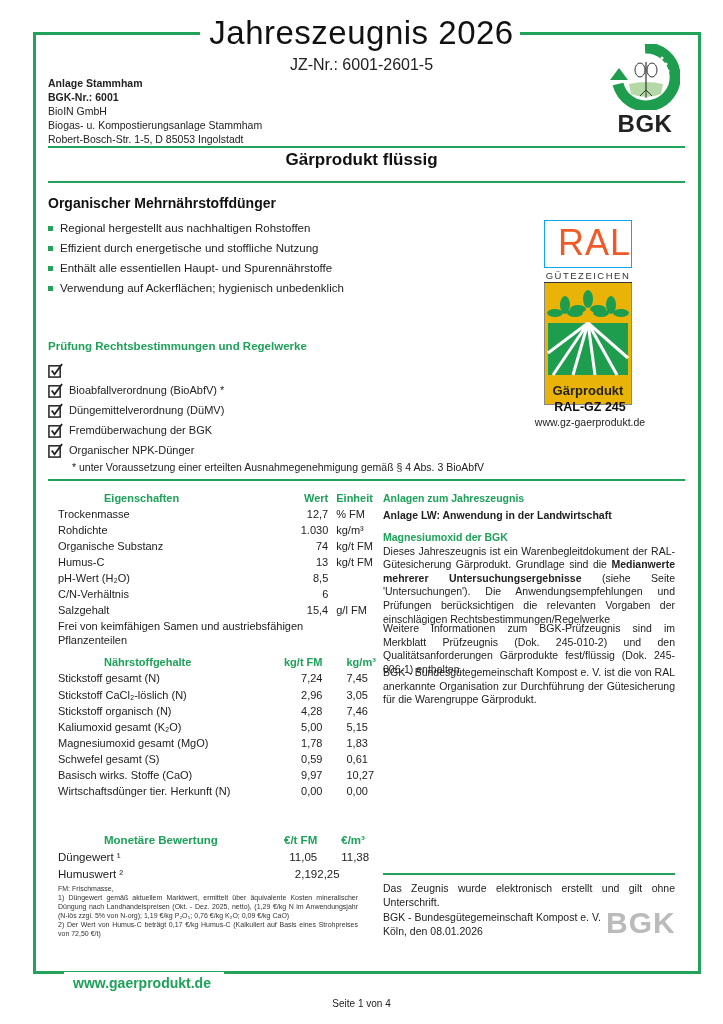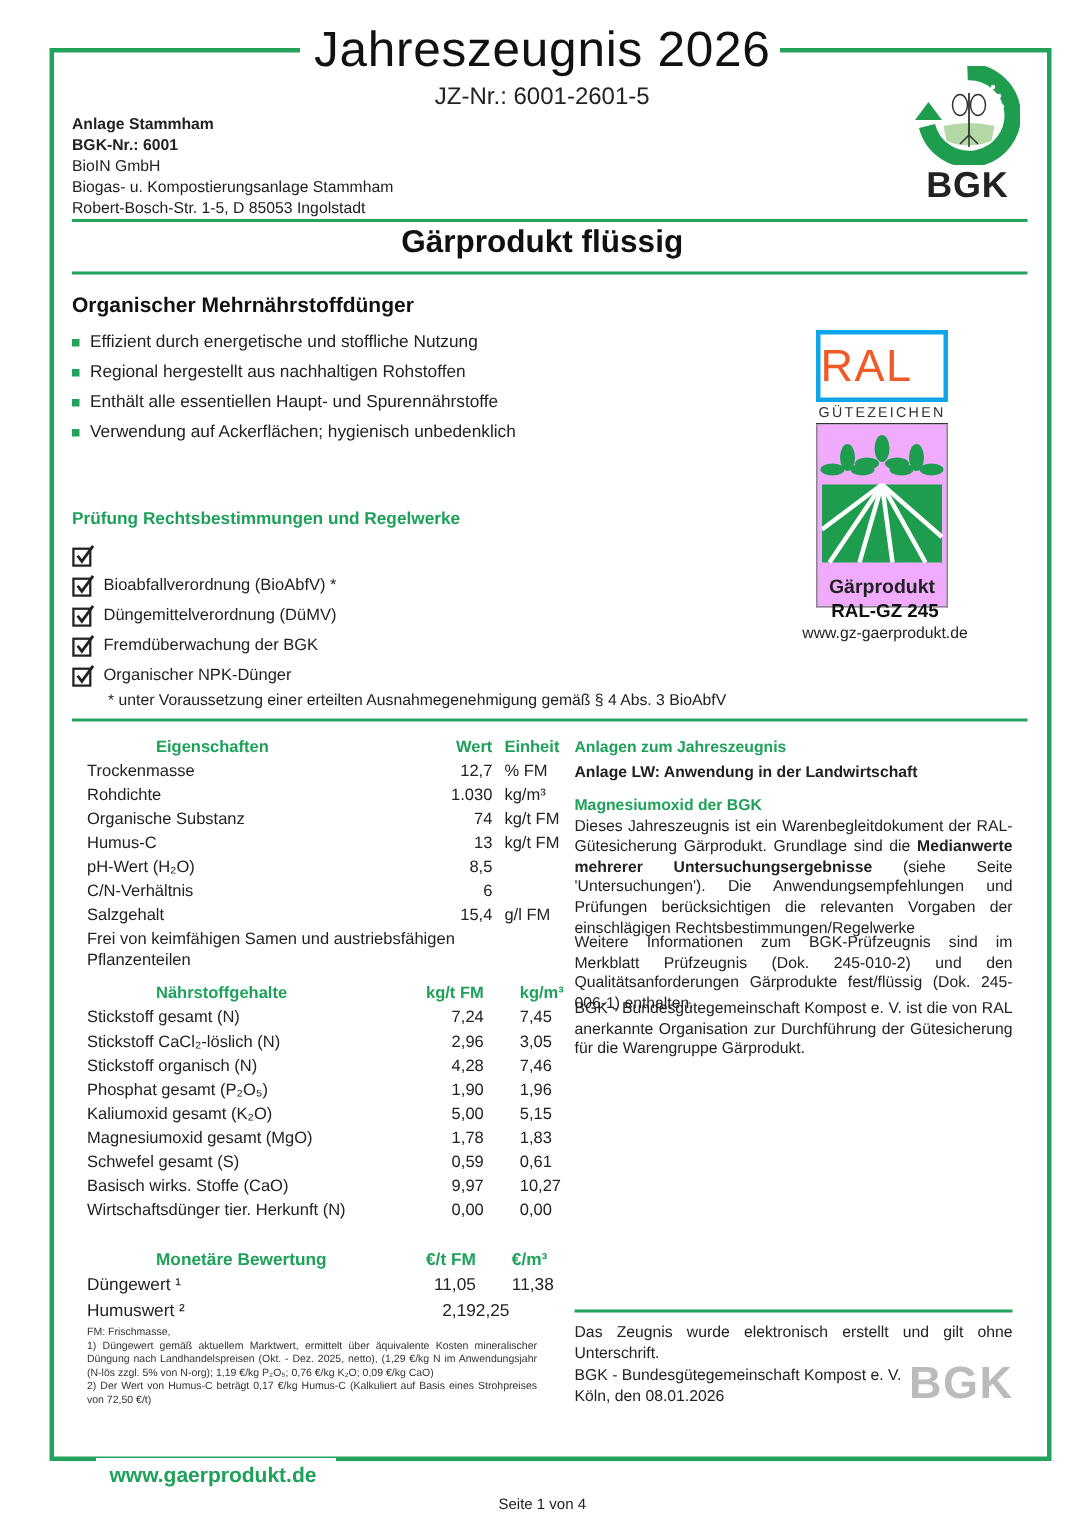--- a/index.html
+++ b/index.html
@@ -7,29 +7,29 @@
   body { font-family: "Liberation Sans", "DejaVu Sans", sans-serif; color: #1a1a1a; position: relative; }
   .frame { position: absolute; left: 33px; top: 32px; width: 668px; height: 942px; border: 3px solid #22a35b; }
   .title-mask { position: absolute; left: 200px; top: 10px; width: 320px; height: 50px; background: #fff; }
   .main-title { position: absolute; left: 0; width: 723px; top: 14px; text-align: center; font-size: 33px; letter-spacing: 0.5px; color: #111; font-weight: normal; }
   .jz { position: absolute; left: 0; width: 723px; top: 56px; text-align: center; font-size: 16px; color: #222; }
   .addr { position: absolute; left: 48px; top: 76px; font-size: 10.5px; line-height: 14px; color: #222; }
   .addr .b { font-weight: bold; }
   .bgk-logo { position: absolute; left: 610px; top: 44px; width: 70px; height: 96px; }
   .bgk-logo .txt { position: absolute; left: 0; width: 70px; top: 66px; text-align: center; font-weight: bold; font-size: 24px; color: #222; letter-spacing: 0.5px; }
   .hr { position: absolute; height: 2px; background: #22a35b; }
-  .product-title { position: absolute; left: 0; width: 723px; top: 150px; text-align: center; font-size: 21px; font-weight: bold; color: #111; }
+  .product-title { position: absolute; left: 0; width: 723px; top: 150px; text-align: center; font-size: 17px; font-weight: bold; color: #111; }
   .sub-title { position: absolute; left: 48px; top: 195px; font-size: 14px; font-weight: bold; color: #111; }
   .bullets { position: absolute; left: 48px; top: 218px; list-style: none; }
   .bullets li { font-size: 11.5px; height: 20px; line-height: 16px; color: #222; display: flex; align-items: center; }
   .bullets li .sq { display: inline-block; width: 5px; height: 5px; background: #22a35b; margin-right: 7px; }
   .ral { position: absolute; left: 544px; top: 220px; width: 88px; }
-  .ral .box { border: 3px solid #0ea5e9; height: 48px; text-align: left; font-size: 30px; line-height: 44px; color: #f05a28; letter-spacing: 1px; }
+  .ral .box { border: 1px solid #0ea5e9; height: 48px; text-align: right; font-size: 36px; line-height: 44px; color: #f05a28; letter-spacing: 1px; }
   .ral .gz { text-align: center; font-size: 9.5px; letter-spacing: 1.5px; color: #333; margin-top: 2px; border-bottom: 1px solid #333; padding-bottom: 1px; }
-  .ral .pic { border: 1px solid #888; border-top: none; height: 122px; position: relative; background: #f0abfc; text-decoration: underline; }
+  .ral .pic { border: 1px solid #888; border-top: none; height: 122px; position: relative; background: #eab308; text-decoration: underline; }
   .ral .pic .lbl { position: absolute; bottom: 6px; left: 0; width: 100%; text-align: center; font-weight: bold; font-size: 13px; color: #222; }
   .ral-code { position: absolute; left: 520px; width: 140px; top: 400px; text-align: center; font-weight: bold; font-size: 12.5px; color: #111; }
   .ral-url { position: absolute; left: 510px; width: 160px; top: 416px; text-align: center; font-size: 10.5px; color: #222; }
   .sec-h { font-size: 11.5px; font-weight: bold; color: #1ea15a; }
   .checks { position: absolute; left: 48px; top: 360px; }
   .checks .ci { display: flex; align-items: center; height: 20px; font-size: 11px; color: #222; }
   .checks .cb { width: 15px; height: 15px; margin-right: 6px; }
   .checks .note { font-size: 10.5px; padding-left: 24px; color: #222; height: 14px; line-height: 14px; }
   table { border-collapse: collapse; }
   .tbl { position: absolute; left: 58px; font-size: 11px; color: #222; }
@@ -78,25 +78,25 @@
 </div>
 
 <div class="hr" style="left:48px; top:146px; width:637px;"></div>
 <h2 class="product-title">Gärprodukt flüssig</h2>
 <div class="hr" style="left:48px; top:181px; width:637px;"></div>
 
 <h3 class="sub-title">Organischer Mehrnährstoffdünger</h3>
 <ul class="bullets">
   <li>
       <span class="sq"></span>
-      <span>Effizient durch energetische und stoffliche Nutzung</span>
+      <span>Regional hergestellt aus nachhaltigen Rohstoffen</span>
     </li>
   <li>
       <span class="sq"></span>
-      <span>Regional hergestellt aus nachhaltigen Rohstoffen</span>
+      <span>Effizient durch energetische und stoffliche Nutzung</span>
     </li>
   <li>
       <span class="sq"></span>
       <span>Enthält alle essentiellen Haupt- und Spurennährstoffe</span>
     </li>
   <li>
       <span class="sq"></span>
       <span>Verwendung auf Ackerflächen; hygienisch unbedenklich</span>
     </li>
 </ul>
@@ -246,25 +246,20 @@
         <td>Stickstoff CaCl₂-löslich (N)</td>
         <td class="r">2,96</td>
         <td style="padding-left:24px">3,05</td>
       </tr>
   <tr>
         <td>Stickstoff organisch (N)</td>
         <td class="r">4,28</td>
         <td style="padding-left:24px">7,46</td>
       </tr>
   <tr>
-        <td>Phosphat gesamt (P₂O₅)</td>
-        <td class="r">1,90</td>
-        <td style="padding-left:24px">1,96</td>
-      </tr>
-  <tr>
         <td>Kaliumoxid gesamt (K₂O)</td>
         <td class="r">5,00</td>
         <td style="padding-left:24px">5,15</td>
       </tr>
   <tr>
         <td>Magnesiumoxid gesamt (MgO)</td>
         <td class="r">1,78</td>
         <td style="padding-left:24px">1,83</td>
       </tr>
   <tr>

